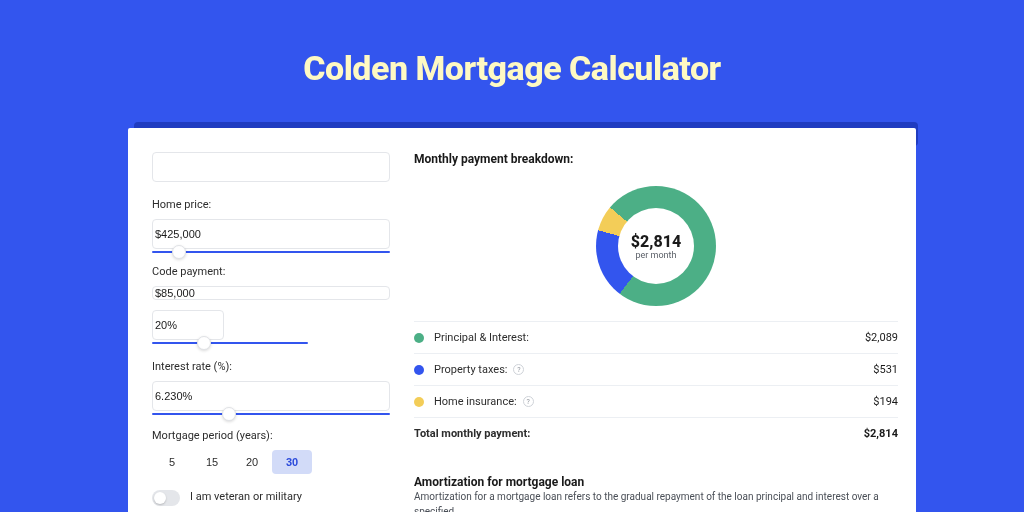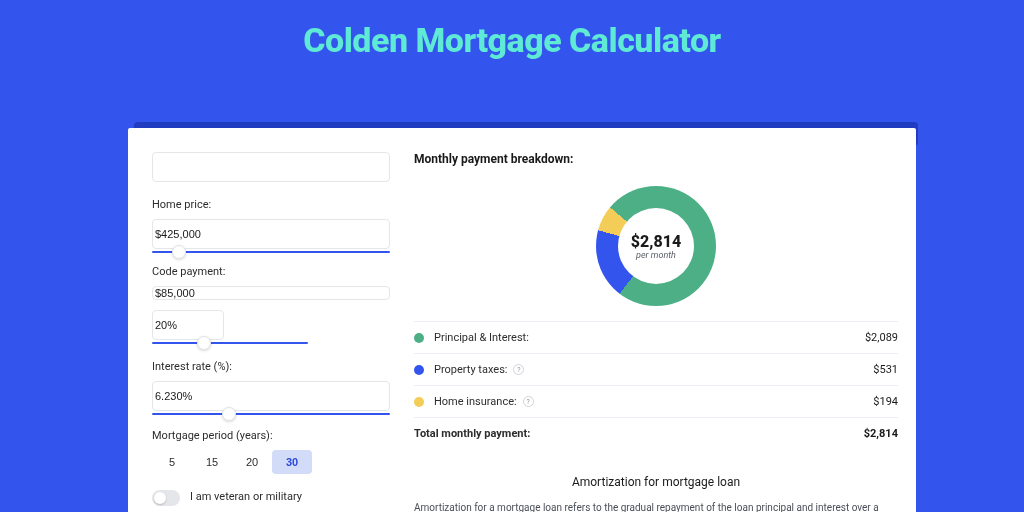--- a/index.html
+++ b/index.html
@@ -9,24 +9,24 @@
     font-family: -apple-system, BlinkMacSystemFont, "Segoe UI", Roboto, Arial, sans-serif;
     color: #1a1a1a;
   }
   .wrap {
     width: 1024px;
     height: 512px;
     position: relative;
   }
   .title {
     text-align: center;
-    color: #5eead4;
+    color: #fef9c3;
     font-size: 34px;
     font-weight: 800;
-    padding-top: 20px;
+    padding-top: 48px;
     padding-bottom: 22px;
     letter-spacing: -0.5px;
   }
   .card {
     position: absolute;
     top: 128px;
     left: 128px;
     right: 108px;
     background: #ffffff;
     border-radius: 2px;
@@ -157,21 +157,21 @@
     left: 22px; top: 22px;
     width: 76px; height: 76px;
     background: #fff;
     border-radius: 50%;
     display: flex;
     flex-direction: column;
     align-items: center;
     justify-content: center;
   }
   .donut-amount { font-size: 16px; font-weight: 800; }
-  .donut-sub { font-size: 9px; color: #5a5f67; margin-top: -1px; font-style: italic; }
+  .donut-sub { font-size: 9px; color: #5a5f67; margin-top: -1px; }
 
   .legend {
     border-top: 1px solid #eceff3;
   }
   .legend-row {
     display: flex;
     align-items: center;
     padding: 9px 0;
     border-bottom: 1px solid #eceff3;
     font-size: 11px;
@@ -195,23 +195,22 @@
     font-size: 7px;
     color: #8e939b;
   }
 
   .amort {
     margin-top: 14px;
     padding-top: 12px;
   }
   .amort-head {
     font-size: 12px;
-    font-weight: 400;
-    margin-bottom: 11px;
-    text-align: center;
+    font-weight: 700;
+    margin-bottom: 0;
   }
   .amort-text {
     font-size: 10px;
     color: #4a4f57;
     line-height: 1.5;
   }
 </style>
 </head>
 <body>
 

